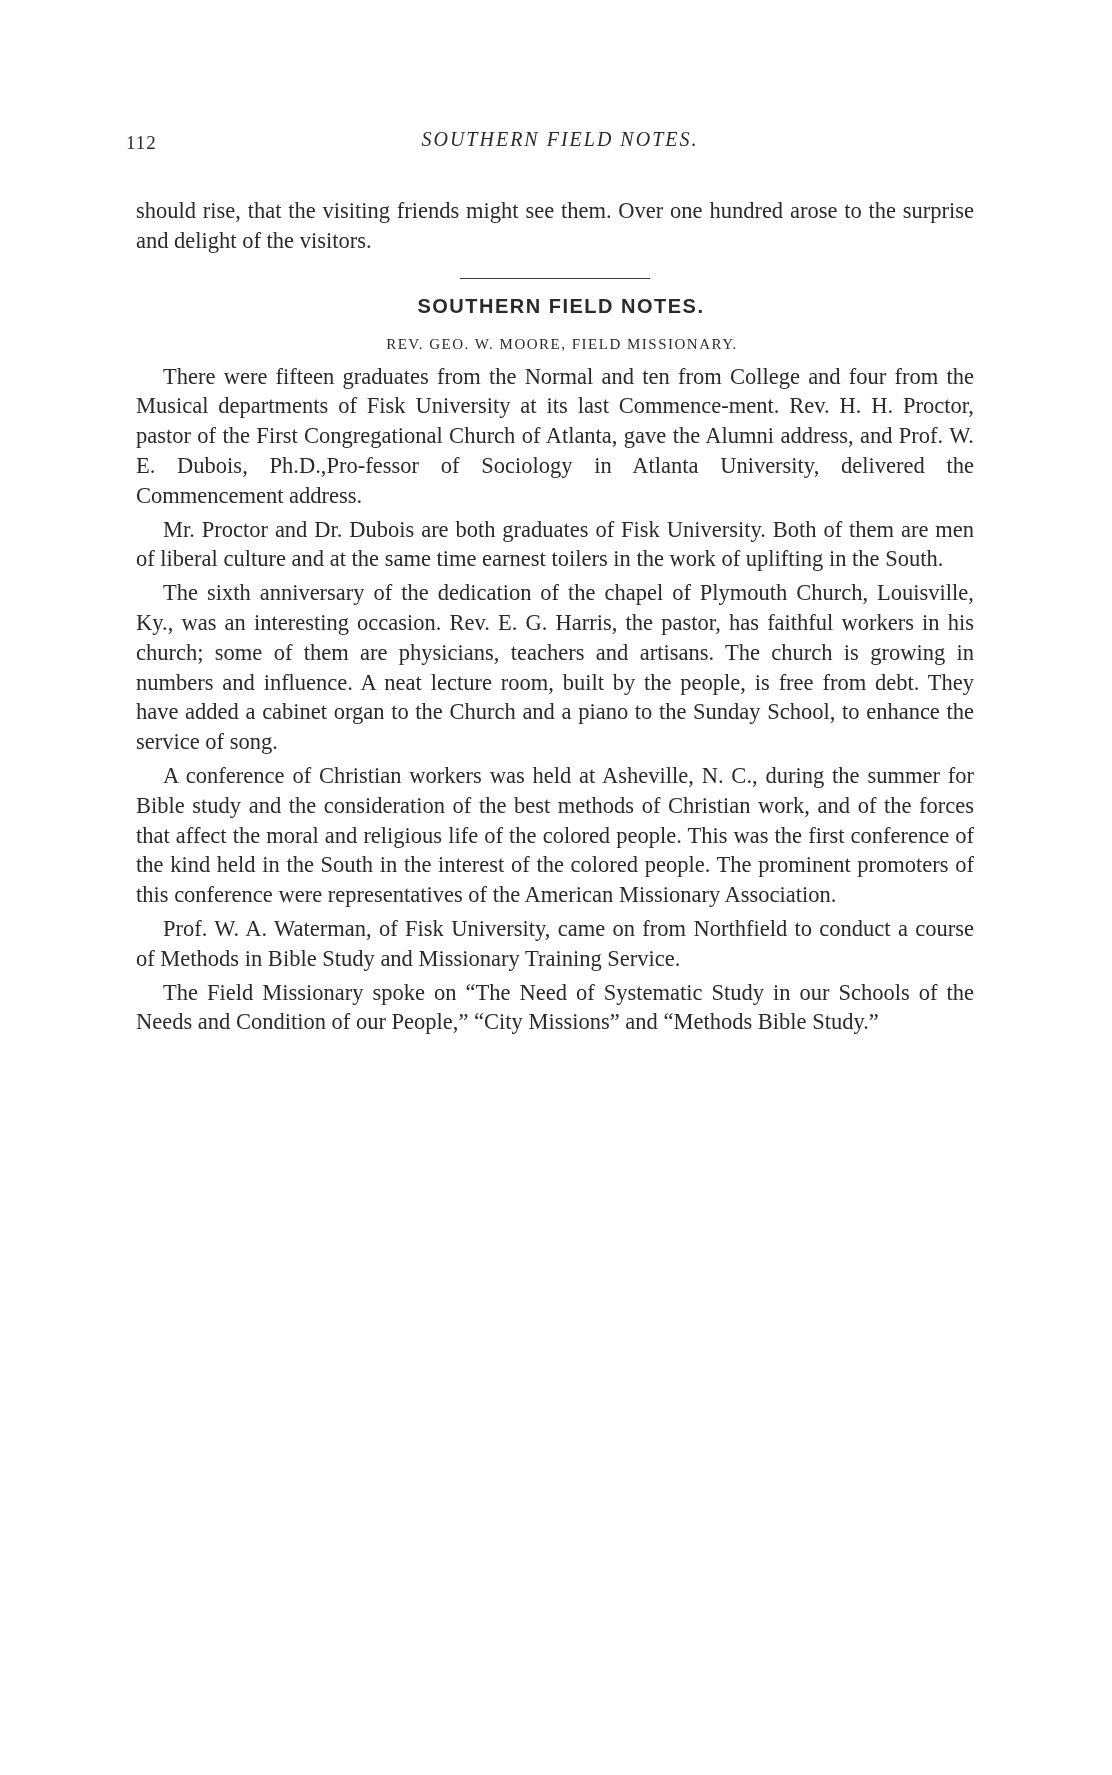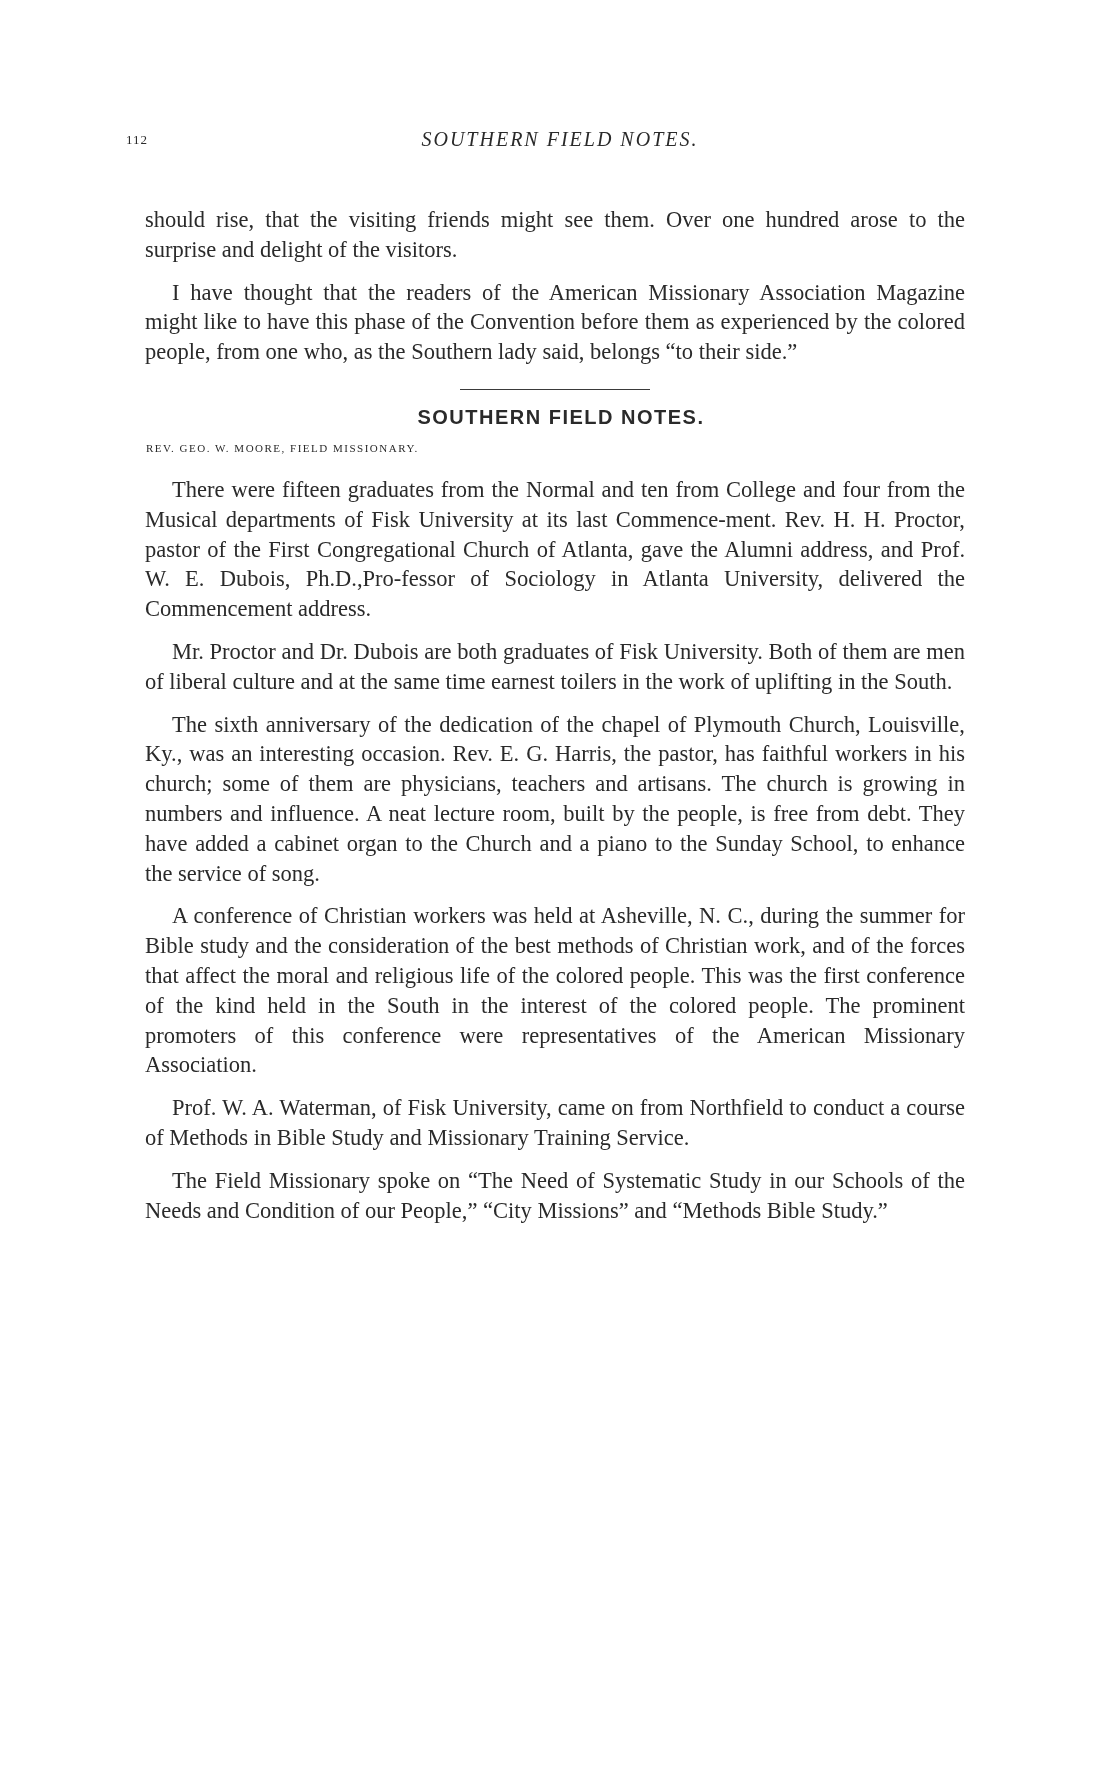--- a/index.html
+++ b/index.html
@@ -21,21 +21,21 @@
       position: absolute;
       top: 128px;
       left: 0;
       width: 846px;
       height: 30px;
     }
     .page-number {
       position: absolute;
       left: -6px;
       top: 4px;
-      font-size: 13px;
+      font-size: 19px;
       letter-spacing: 1px;
     }
     .running-title {
       position: absolute;
       left: 0;
       width: 100%;
       text-align: center;
       top: 0;
       font-size: 20px;
       font-style: italic;
@@ -45,60 +45,59 @@
     }
     .body-text {
       position: absolute;
       top: 192px;
       left: 0;
       width: 846px;
       font-size: 22.5px;
       line-height: 29.8px;
       text-align: justify;
     }
-    p { margin: 13px; }
+    p { margin: 4px; }
     p.indent { text-indent: 27px; }
     .separator {
       width: 190px;
       height: 0;
       border-top: 1.5px solid #3a3a3a;
       margin: 22px auto 0 auto;
     }
     .section-title {
       text-align: center;
       font-family: "Liberation Sans", "DejaVu Sans", sans-serif;
       font-weight: bold;
       font-size: 20px;
       letter-spacing: 1.5px;
       margin-top: 12px;
       line-height: 30px;
       padding-left: 12px;
     }
     .byline {
-      text-align: left;
-      font-size: 11px;
+      text-align: center;
+      font-size: 15px;
       letter-spacing: 1.5px;
       line-height: 28px;
-      margin-top: 2px;
+      margin-top: 9px;
       padding-left: 14px;
     }
   </style>
 </head>
 <body>
 
 <div class="page">
 
   <div class="running-head">
     <span class="page-number">112</span>
     <div class="running-title">SOUTHERN FIELD NOTES.</div>
   </div>
 
   <div class="body-text">
     <p>should rise, that the visiting friends might see them.   Over one hundred arose to the surprise and delight of the visitors.</p>
-    <p class="indent">I have thought that the readers of the American Missionary Association Magazine might like to have this phase of the Convention before them as experienced by the colored people, from one who, as the Southern lady said, belongs “to their side.”</p>
 
     <div class="separator"></div>
 
     <div class="section-title">SOUTHERN FIELD NOTES.</div>
     <div class="byline">REV. GEO. W. MOORE, FIELD MISSIONARY.</div>
 
     <p class="indent">There were fifteen graduates from the Normal and ten from College and four from the Musical departments of Fisk University at its last Commence-ment.  Rev. H. H. Proctor, pastor of the First Congregational Church of Atlanta, gave the Alumni address, and Prof. W. E. Dubois, Ph.D.,Pro-fessor of Sociology in Atlanta University, delivered the Commencement address.</p>
     <p class="indent">Mr. Proctor and Dr. Dubois are both graduates of Fisk University. Both of them are men of liberal culture and at the same time earnest toilers in the work of uplifting in the South.</p>
     <p class="indent">The sixth anniversary of the dedication of the chapel of Plymouth Church, Louisville, Ky., was an interesting occasion.  Rev. E. G. Harris, the pastor, has faithful workers in his church; some of them are physicians, teachers and artisans.  The church is growing in numbers and influence.  A neat lecture room, built by the people, is free from debt.  They have added a cabinet organ to the Church and a piano to the Sunday School, to enhance the service of song.</p>
     <p class="indent">A conference of Christian workers was held at Asheville, N. C., during the summer for Bible study and the consideration of the best methods of Christian work, and of the forces that affect the moral and religious life of the colored people.  This was the first conference of the kind held in the South in the interest of the colored people.  The prominent promoters of this conference were representatives of the American Missionary Association.</p>

